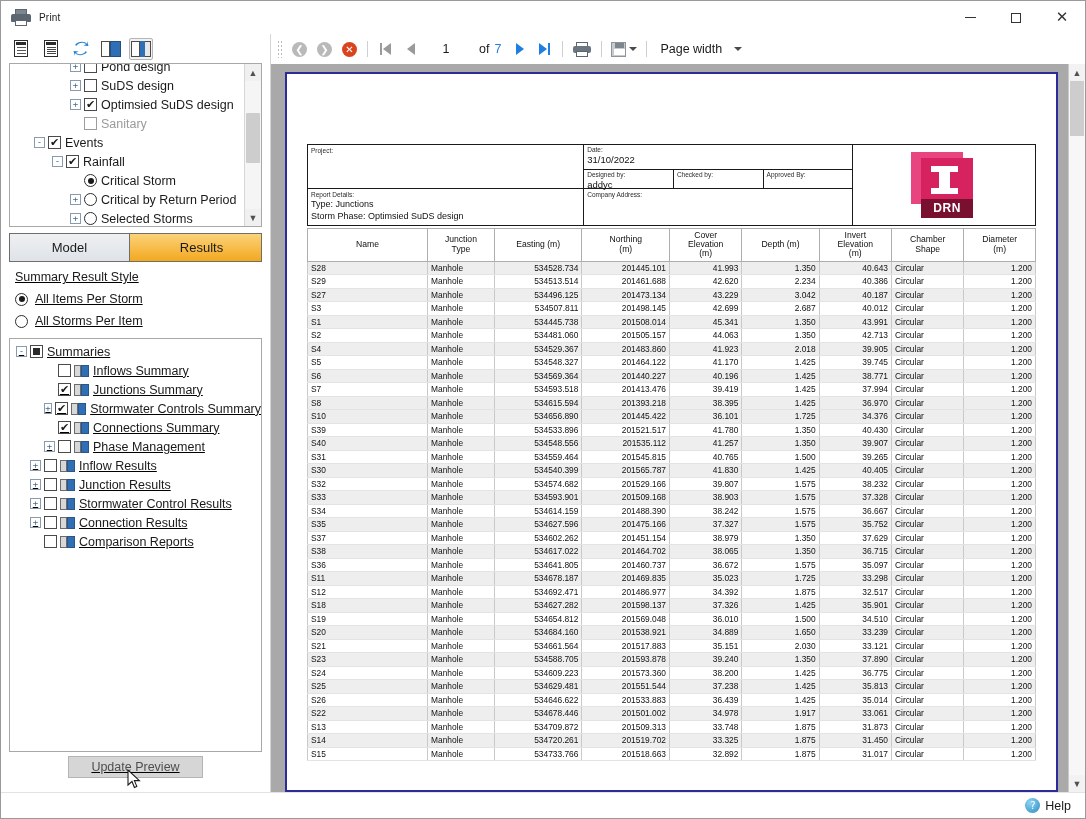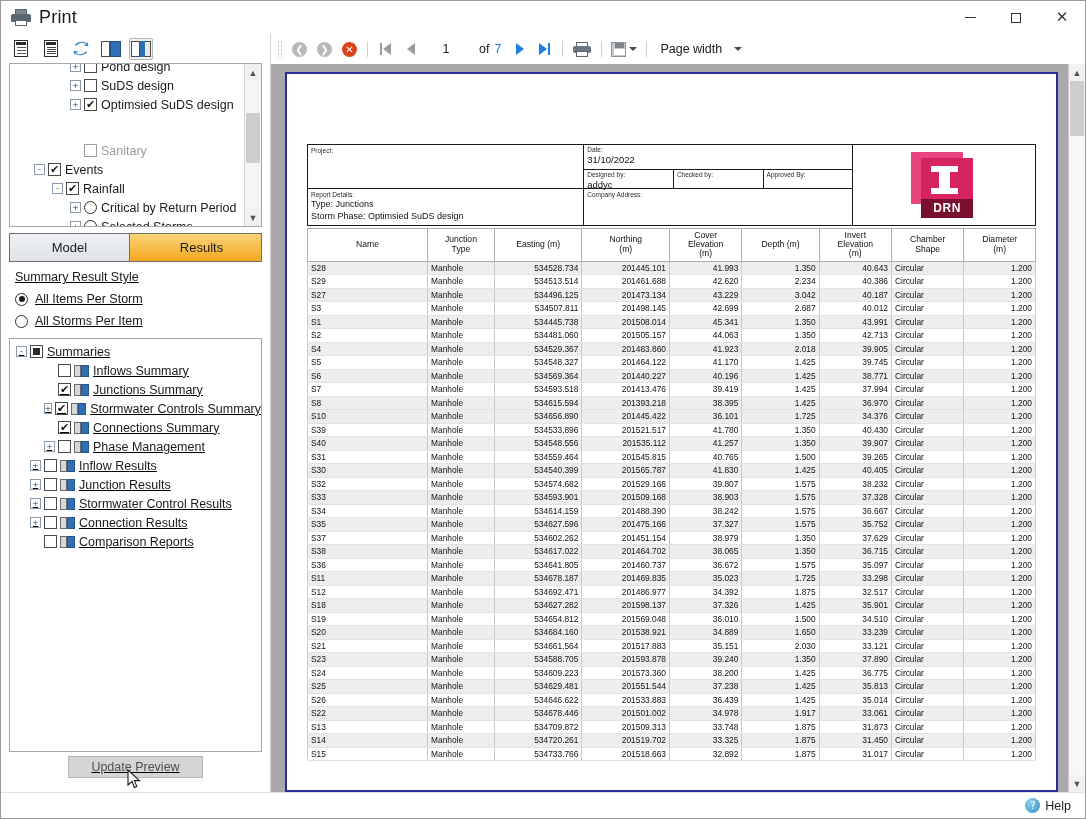--- a/index.html
+++ b/index.html
@@ -38,21 +38,21 @@
   }
   #printer-glyph .top {
     position: absolute; left: 4px; top: 0px; width: 12px; height: 6px;
     background: #7c868f; border: 1px solid #5c6670;
   }
   #printer-glyph .tray {
     position: absolute; left: 4px; top: 11px; width: 12px; height: 6px;
     background: #ffffff; border: 1px solid #5c6670;
   }
   #title-text {
-    font-size: 18px; color: #1c1c1c; letter-spacing: .2px;
+    font-size: 10px; color: #1c1c1c; letter-spacing: .2px;
   }
   #win-controls {
     position: absolute; right: 0; top: 0; height: 33px;
     display: flex;
   }
   .win-btn {
     width: 46px; height: 33px;
     display: flex; align-items: center; justify-content: center;
     font-size: 13px; color: #333;
   }
@@ -415,38 +415,43 @@
               <span class="cbox"></span>
               <span class="lbl">SuDS design</span>
             </div>
             <div class="tnode" style="padding-left: 60px;">
               <span class="expander">+</span>
               <span class="cbox">
                 <span class="tick">✔</span>
               </span>
               <span class="lbl">Optimsied SuDS design</span>
             </div>
-            <div class="tnode" style="padding-left: 60px; margin-top: 27px;">
+            <div class="tnode" style="padding-left: 60px;">
               <span class="expander blank"></span>
               <span class="cbox grayed"></span>
               <span class="lbl dim">Sanitary</span>
             </div>
             <div class="tnode" style="padding-left: 24px;">
               <span class="expander">-</span>
               <span class="cbox">
                 <span class="tick">✔</span>
               </span>
               <span class="lbl">Events</span>
             </div>
             <div class="tnode" style="padding-left: 42px;">
               <span class="expander">-</span>
               <span class="cbox">
                 <span class="tick">✔</span>
               </span>
               <span class="lbl">Rainfall</span>
+            </div>
+            <div class="tnode" style="padding-left: 60px;">
+              <span class="expander blank"></span>
+              <span class="radio on"></span>
+              <span class="lbl">Critical Storm</span>
             </div>
             <div class="tnode" style="padding-left: 60px;">
               <span class="expander">+</span>
               <span class="radio"></span>
               <span class="lbl">Critical by Return Period</span>
             </div>
             <div class="tnode" style="padding-left: 60px;">
               <span class="expander">+</span>
               <span class="radio"></span>
               <span class="lbl">Selected Storms</span>

